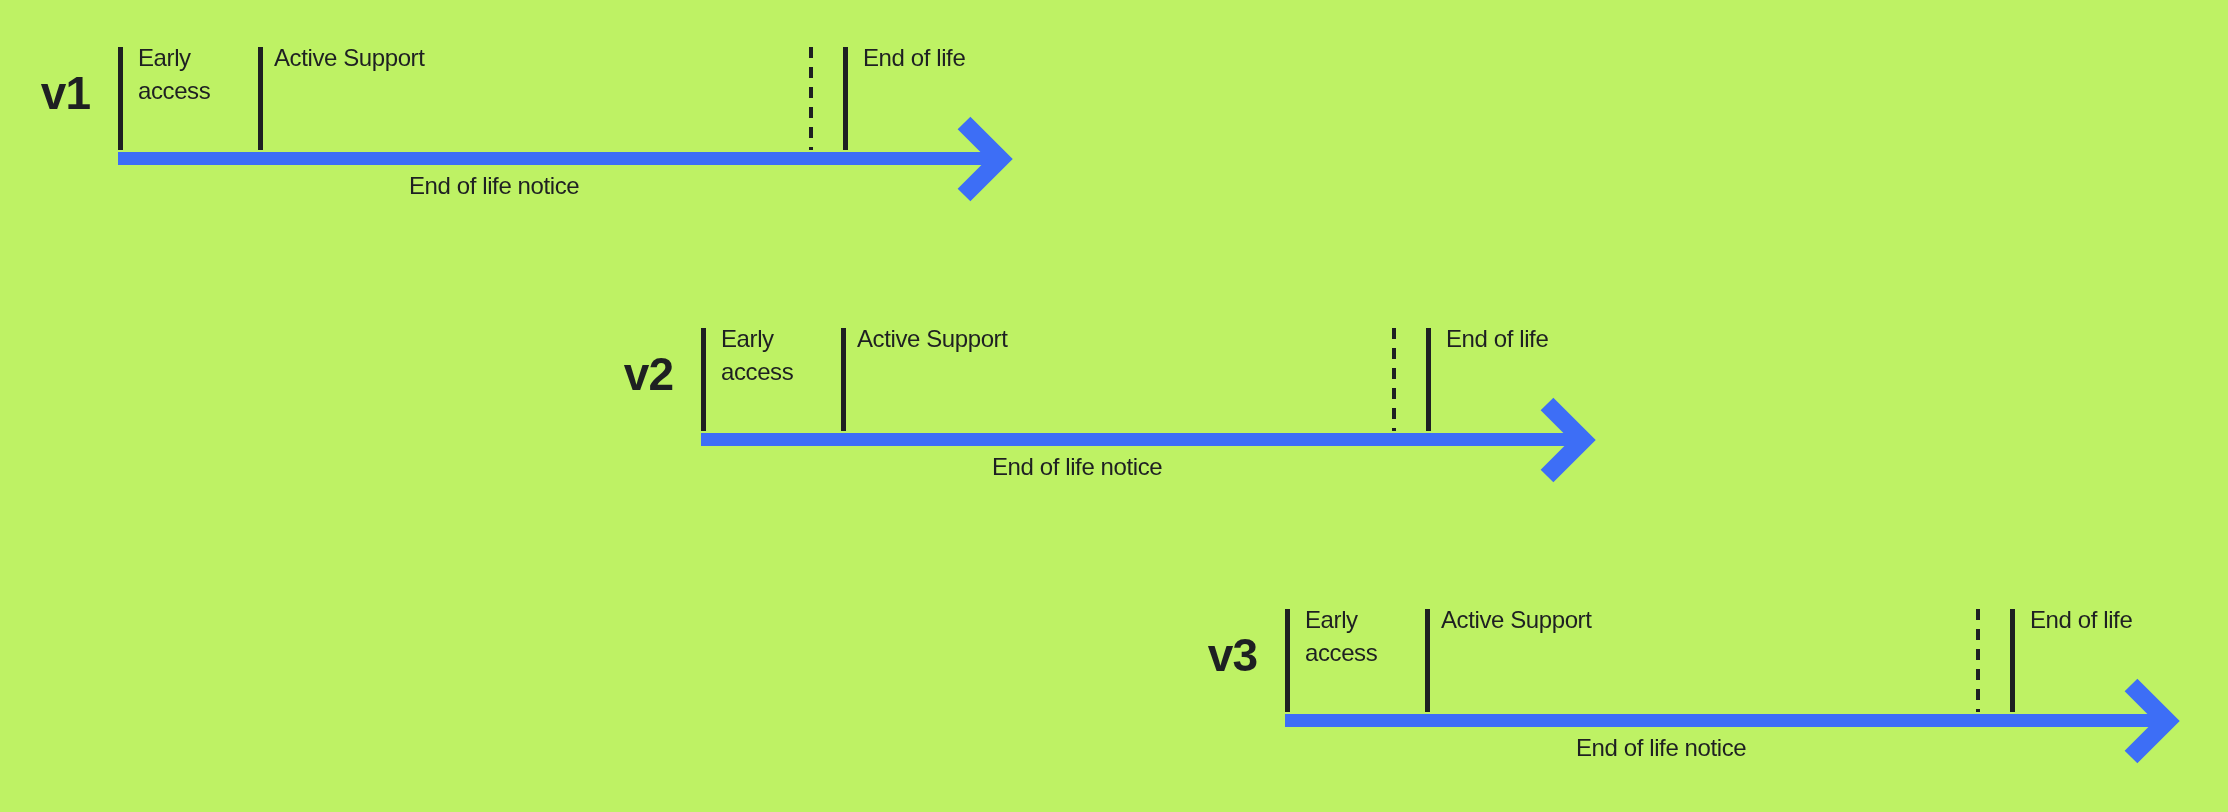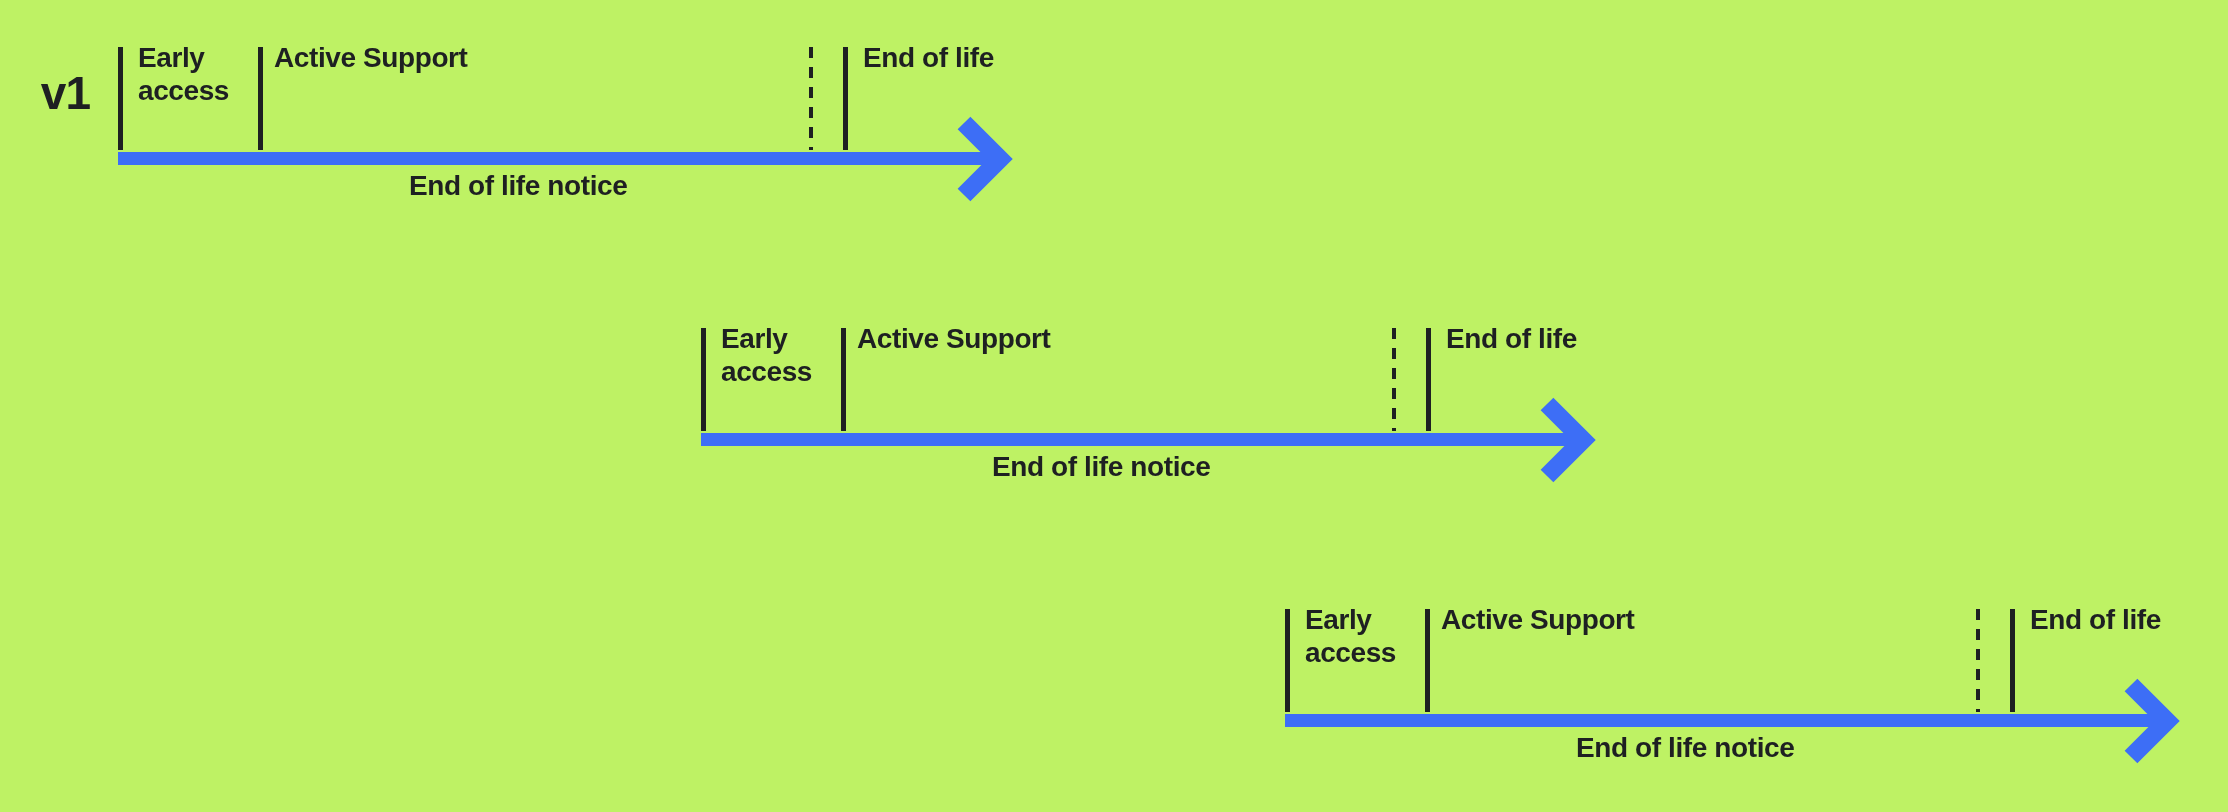--- a/index.html
+++ b/index.html
@@ -50,21 +50,21 @@
   .head polyline{
     fill:none;
     stroke:var(--accent);
     stroke-width:18;
     stroke-linecap:butt;
     stroke-linejoin:miter;
     stroke-miterlimit:10;
   }
   .label{
     position:absolute;
-    font-size:28px;font-weight:bold;line-height:33px;
+    font-size:24px;font-weight:normal;line-height:33px;
     letter-spacing:-0.4px;
     white-space:nowrap;
   }
   .label.early{left:270px;top:2px;width:125px;white-space:normal;}
   .label.active{left:406px;top:2px;}
   .label.eol{left:995px;top:2px;}
   .label.notice{
     left:541px;top:132px;width:400px;
     text-align:left;line-height:30px;
   }
@@ -84,35 +84,37 @@
     <svg class="head" viewBox="0 0 80 100" aria-hidden="true">
       <polyline points="16,14 52,50 16,86"></polyline>
     </svg>
     <div class="label early">Early access</div>
     <div class="label active">Active Support</div>
     <div class="label eol">End of life</div>
     <div class="label notice">End of life notice</div>
   </section>
 
   <section class="timeline tl-2">
+    <div class="version">v2</div>
     <div class="tick tick-start"></div>
     <div class="tick tick-active"></div>
     <div class="dashed"></div>
     <div class="tick tick-eol"></div>
     <div class="bar"></div>
     <svg class="head" viewBox="0 0 80 100" aria-hidden="true">
       <polyline points="16,14 52,50 16,86"></polyline>
     </svg>
     <div class="label early">Early access</div>
     <div class="label active">Active Support</div>
     <div class="label eol">End of life</div>
     <div class="label notice">End of life notice</div>
   </section>
 
   <section class="timeline tl-3">
+    <div class="version">v3</div>
     <div class="tick tick-start"></div>
     <div class="tick tick-active"></div>
     <div class="dashed"></div>
     <div class="tick tick-eol"></div>
     <div class="bar"></div>
     <svg class="head" viewBox="0 0 80 100" aria-hidden="true">
       <polyline points="16,14 52,50 16,86"></polyline>
     </svg>
     <div class="label early">Early access</div>
     <div class="label active">Active Support</div>

